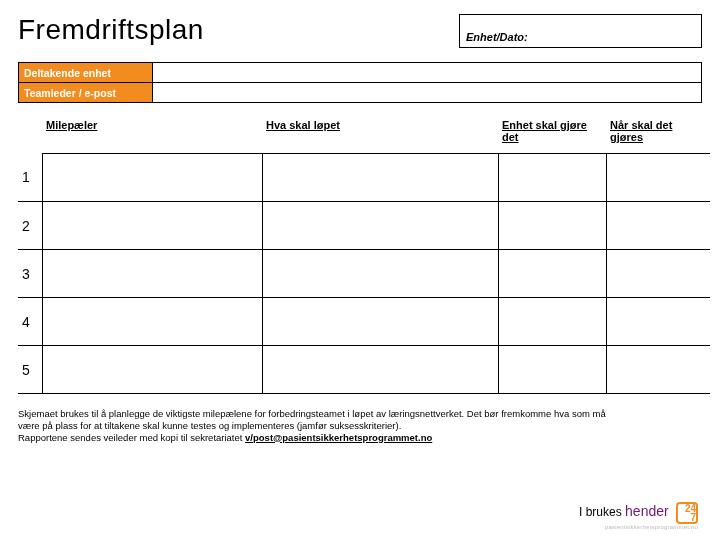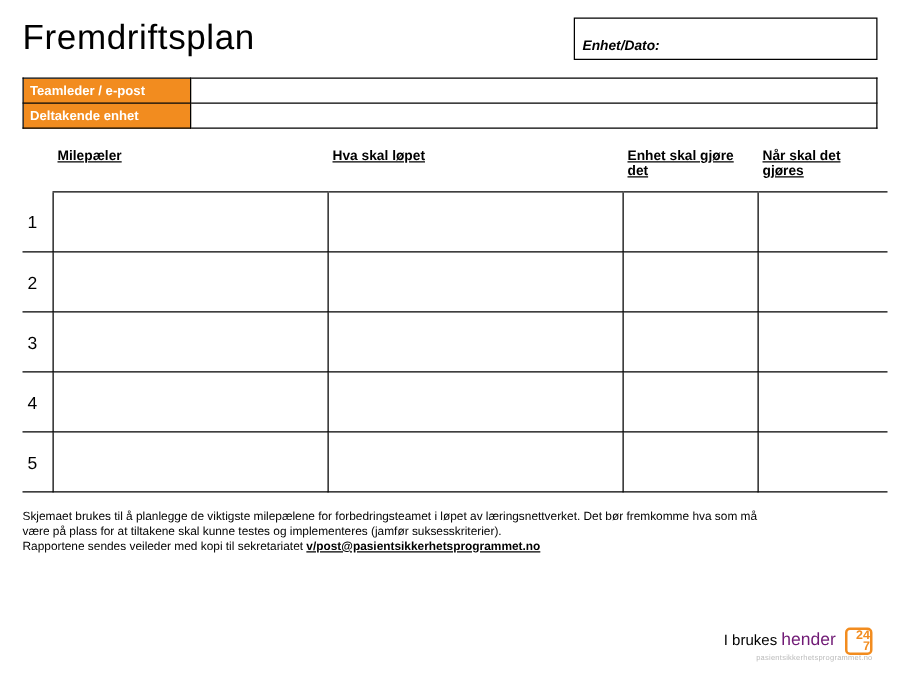--- a/index.html
+++ b/index.html
@@ -47,25 +47,25 @@
     <div class="title">Fremdriftsplan</div>
     <div class="meta-box">
       <span>Enhet/Dato:</span>
       <span></span>
     </div>
   </div>
 
   <table class="info-table">
     <tbody>
         <tr>
-      <td class="info-label">Teamleder / e-post</td>
+      <td class="info-label">Deltakende enhet</td>
       <td class="info-value"></td>
     </tr>
     <tr>
-      <td class="info-label">Deltakende enhet</td>
+      <td class="info-label">Teamleder / e-post</td>
       <td class="info-value"></td>
     </tr>
   </tbody>
     </table>
 
   <table class="grid">
     <colgroup>
       <col class="c-num">
         <col class="c1">
         <col class="c2">

